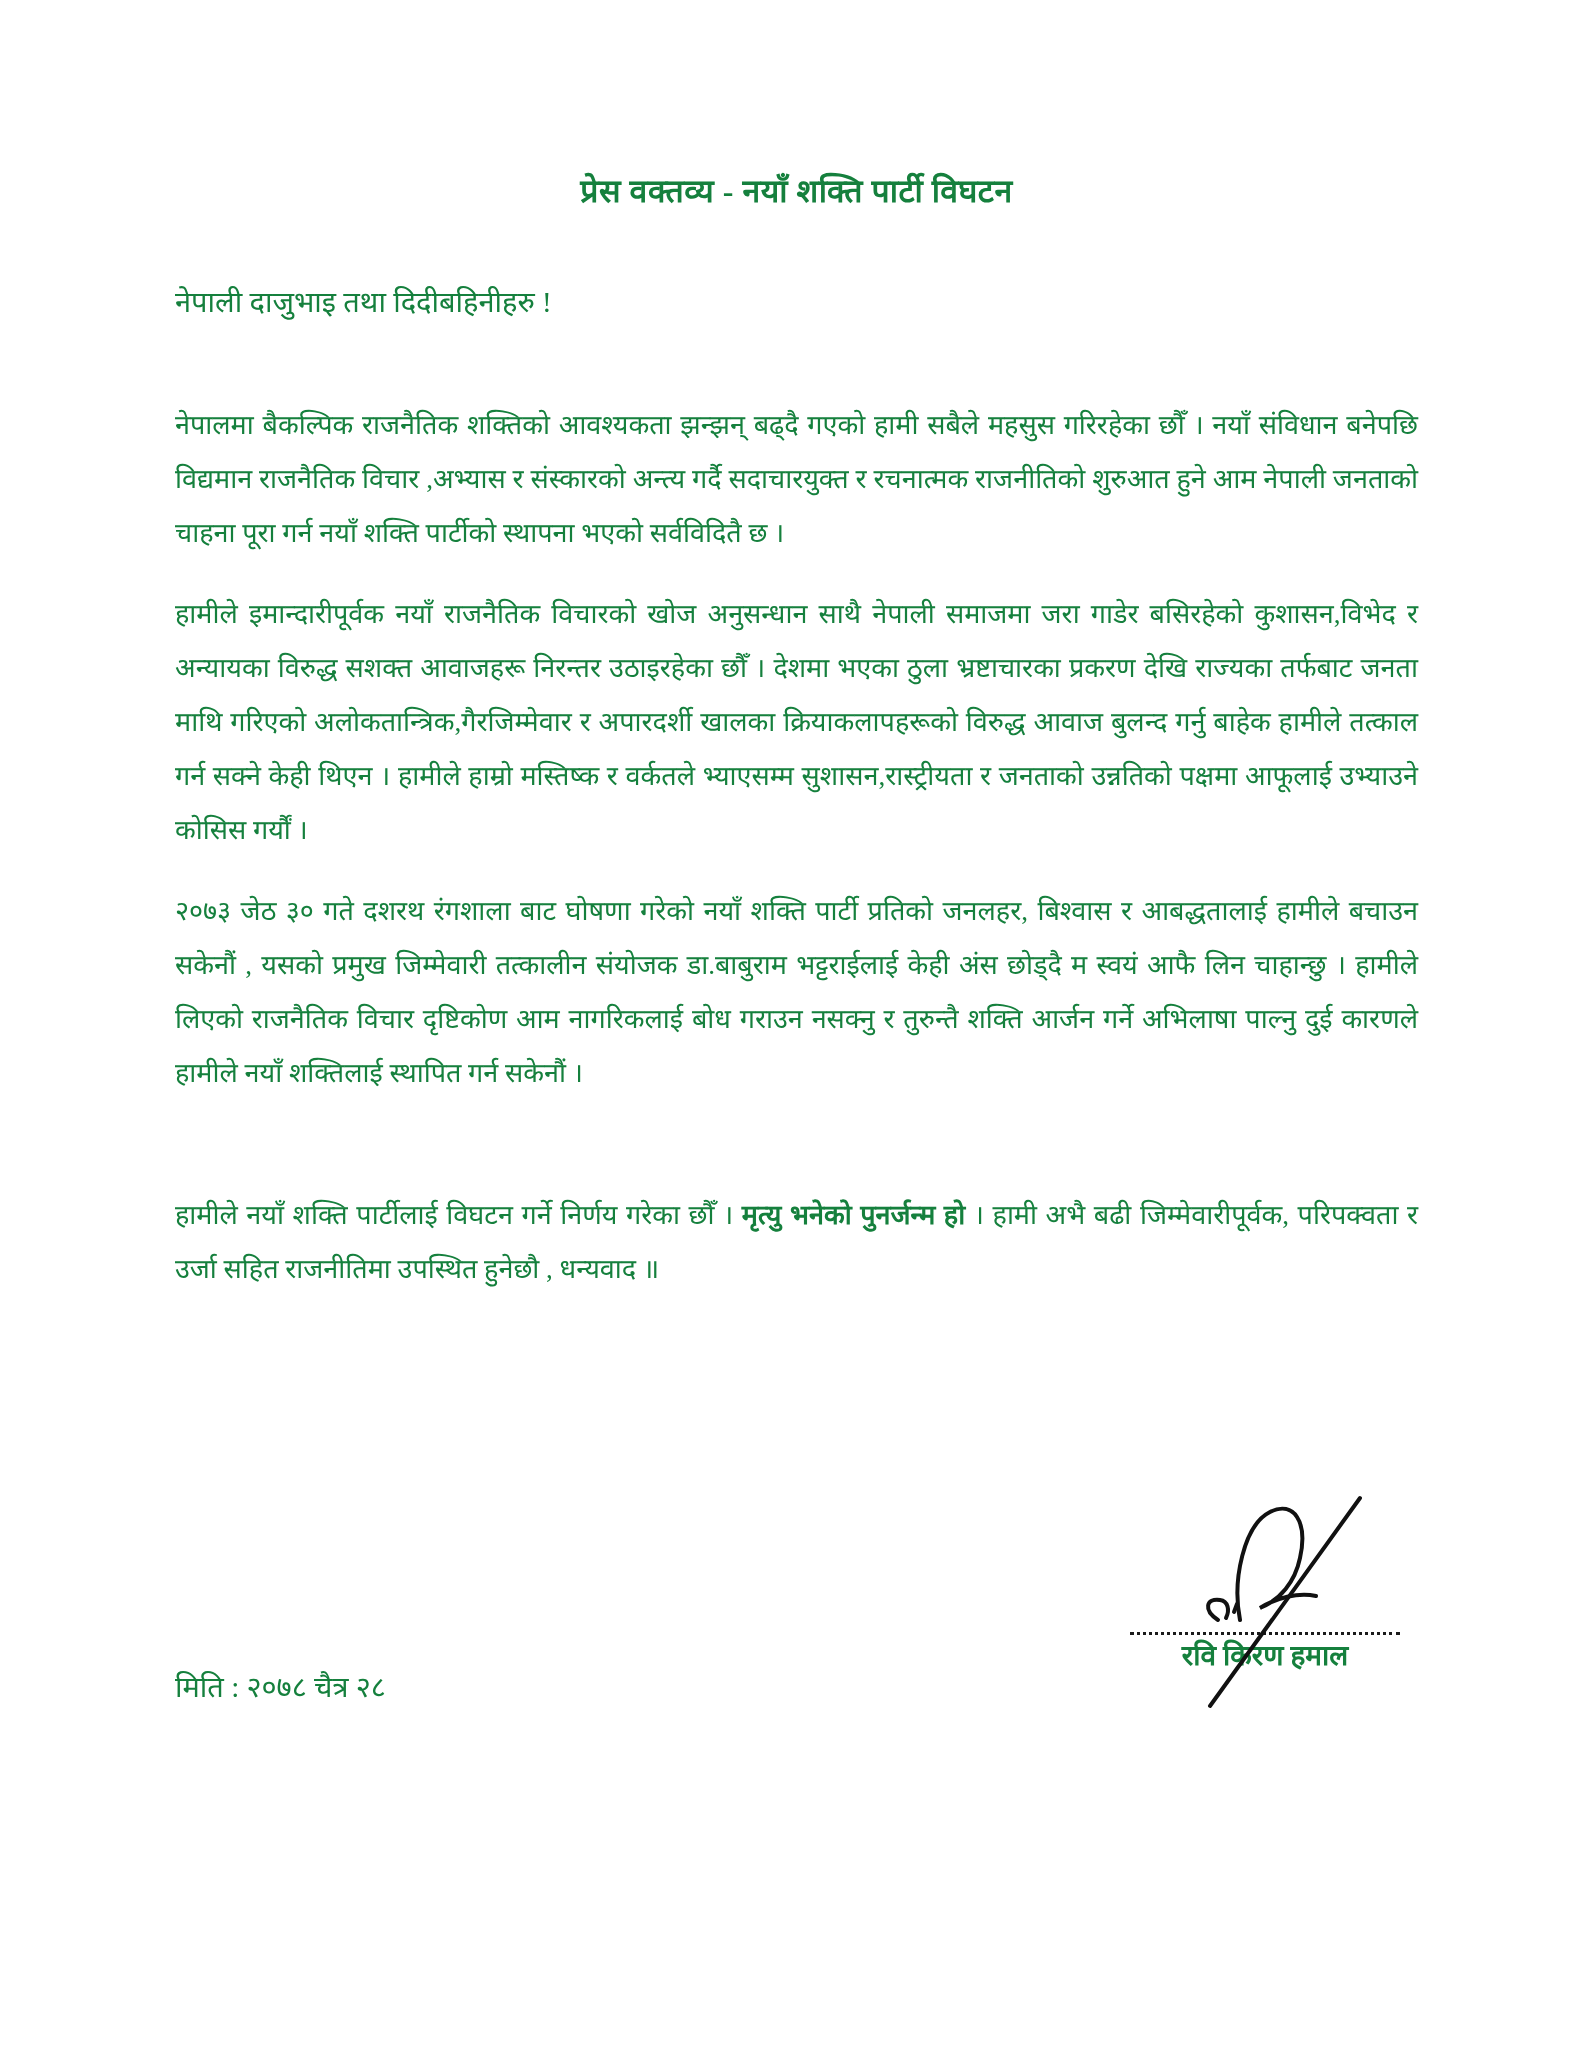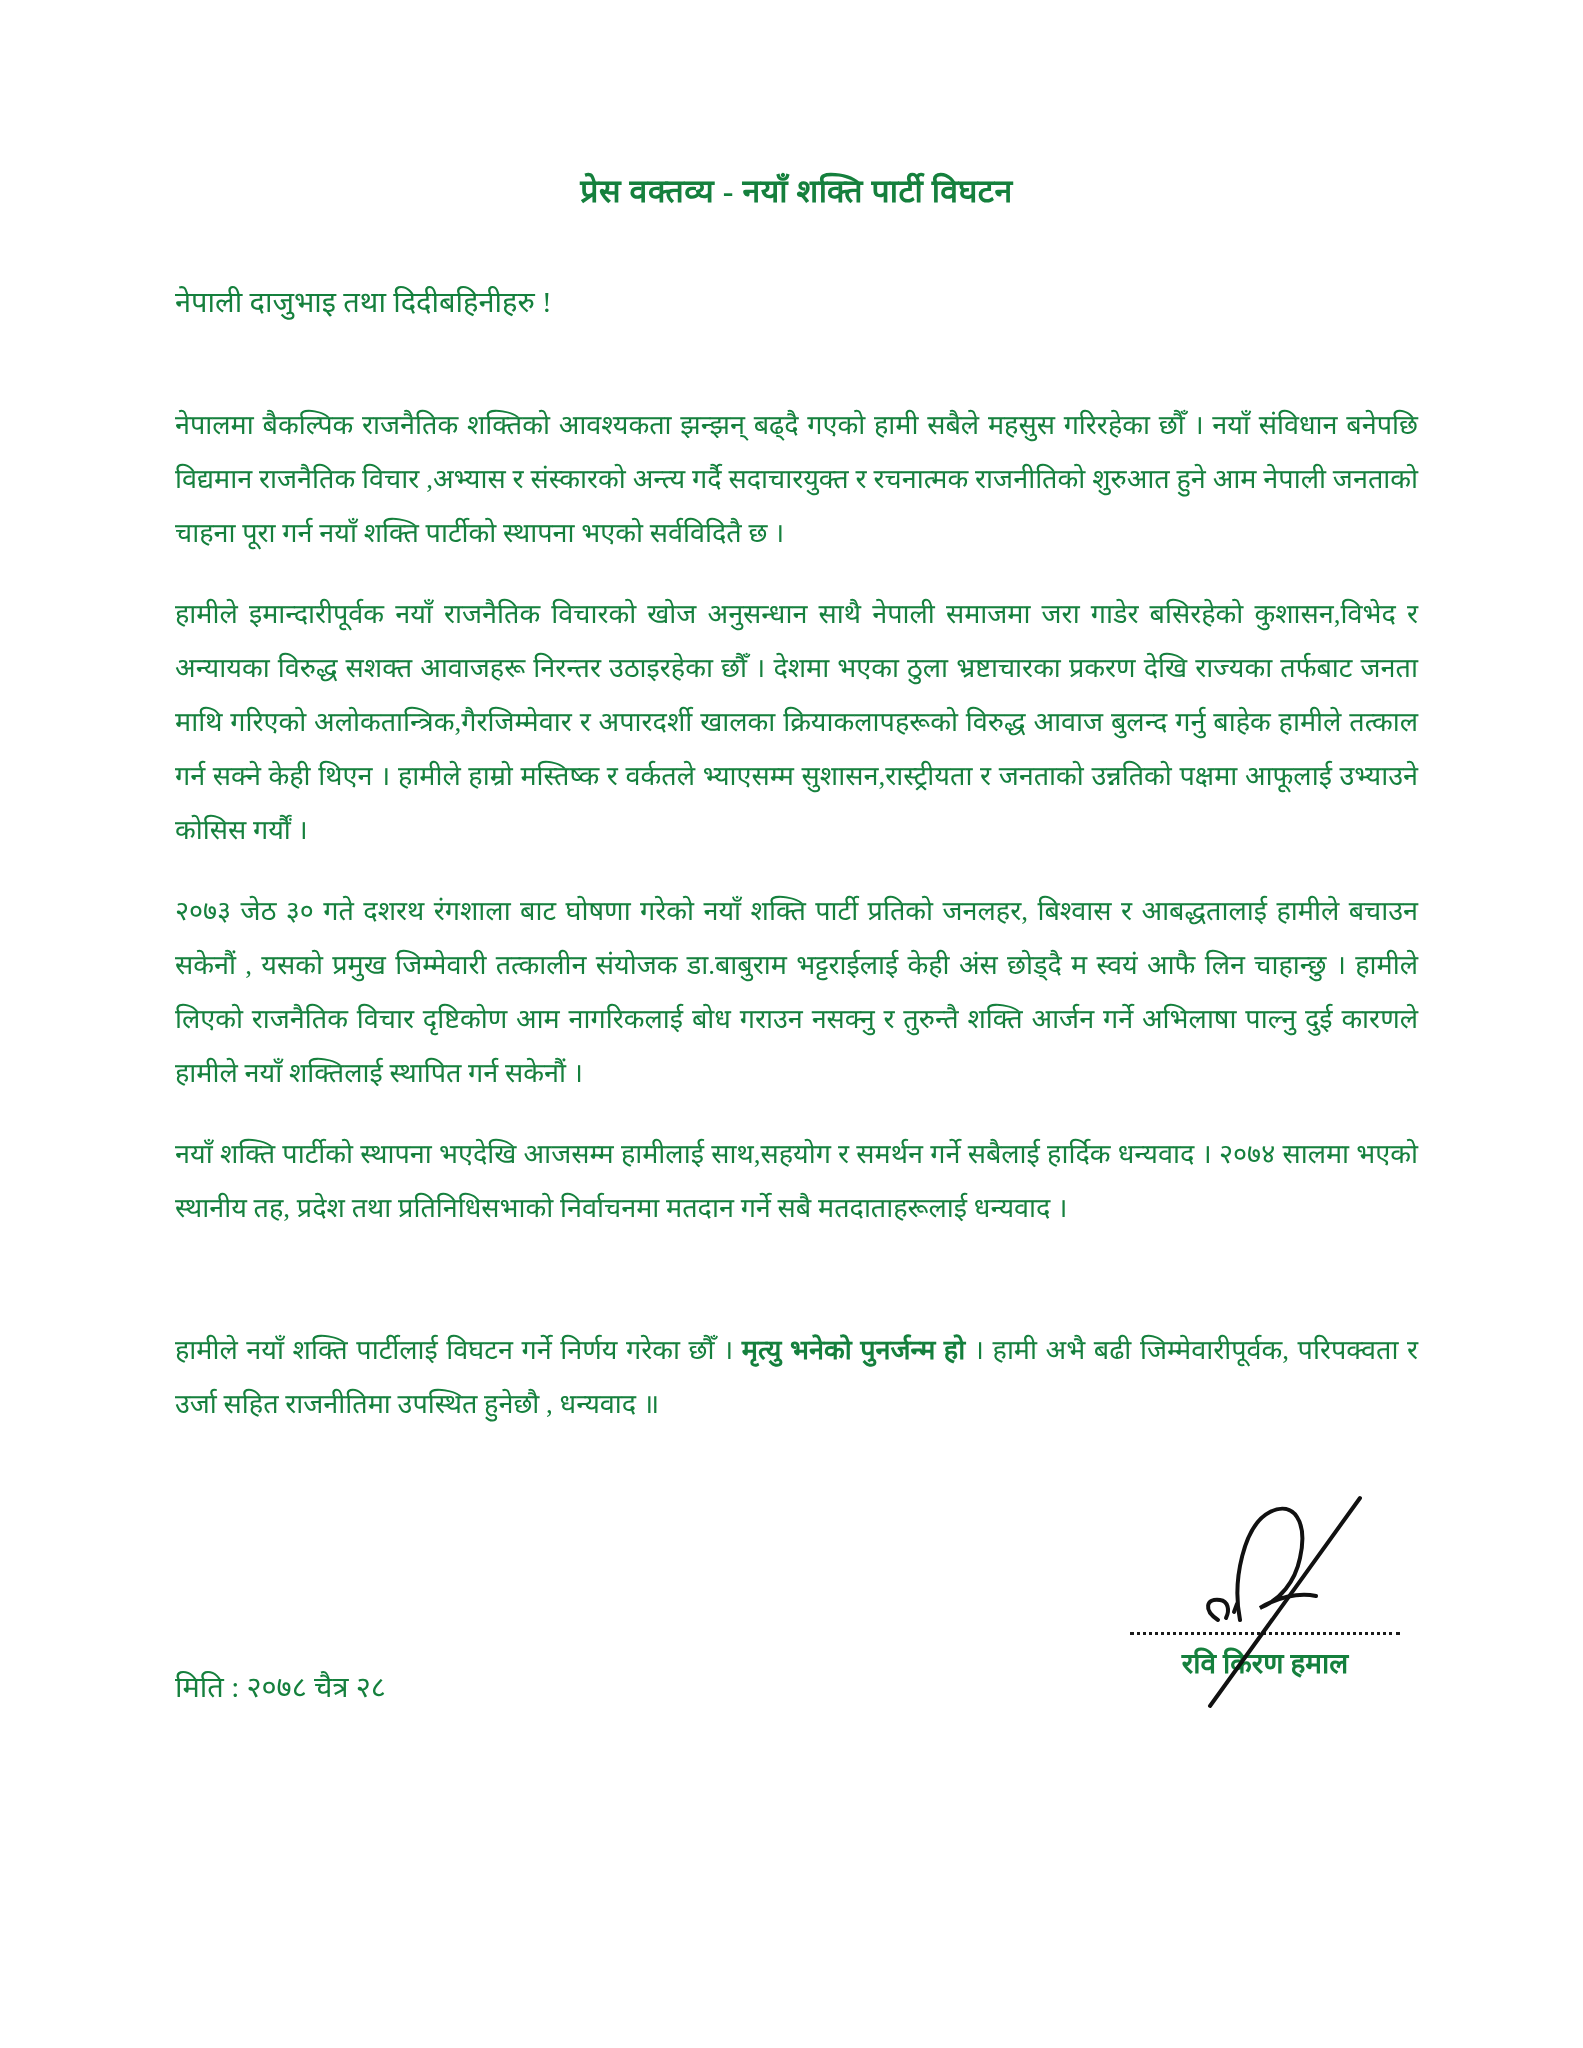--- a/index.html
+++ b/index.html
@@ -78,21 +78,21 @@
     height: 200px;
     overflow: visible;
     pointer-events: none;
   }
   .sig-line {
     margin-top: 104px;
     border-bottom: 3px dotted #1a1a1a;
     height: 0;
   }
   .sig-name {
-    margin-top: 8px;
+    margin-top: 0;
     font-size: 28px;
     font-weight: bold;
     white-space: nowrap;
   }
 </style>
 </head>
 <body>
 
 <div class="page">
   <div class="content">
@@ -100,21 +100,20 @@
     <div class="doc-title">प्रेस वक्तव्य  - नयाँ शक्ति पार्टी विघटन</div>
 
     <div class="salutation">नेपाली दाजुभाइ तथा दिदीबहिनीहरु !</div>
 
     <p class="para first">नेपालमा बैकल्पिक राजनैतिक शक्तिको आवश्यकता झन्झन् बढ्दै गएको हामी सबैले महसुस गरिरहेका छौँ । नयाँ संविधान बनेपछि विद्यमान  राजनैतिक विचार ,अभ्यास र संस्कारको अन्त्य गर्दै सदाचारयुक्त र रचनात्मक राजनीतिको शुरुआत हुने आम नेपाली जनताको चाहना पूरा गर्न नयाँ शक्ति पार्टीको स्थापना भएको सर्वविदितै छ ।</p>
 
     <p class="para">हामीले इमान्दारीपूर्वक नयाँ राजनैतिक विचारको खोज अनुसन्धान साथै  नेपाली समाजमा जरा गाडेर बसिरहेको कुशासन,विभेद र अन्यायका विरुद्ध सशक्त आवाजहरू निरन्तर उठाइरहेका छौँ । देशमा भएका ठुला भ्रष्टाचारका प्रकरण देखि राज्यका तर्फबाट जनता माथि गरिएको अलोकतान्त्रिक,गैरजिम्मेवार र अपारदर्शी खालका क्रियाकलापहरूको विरुद्ध आवाज बुलन्द गर्नु बाहेक हामीले तत्काल गर्न सक्ने  केही थिएन । हामीले हाम्रो  मस्तिष्क र वर्कतले भ्याएसम्म सुशासन,रास्ट्रीयता र जनताको उन्नतिको पक्षमा आफूलाई उभ्याउने कोसिस गर्यौं ।</p>
 
     <p class="para">२०७३ जेठ ३० गते दशरथ रंगशाला बाट घोषणा गरेको नयाँ शक्ति पार्टी प्रतिको जनलहर, बिश्वास र आबद्धतालाई हामीले बचाउन सकेनौं , यसको प्रमुख  जिम्मेवारी तत्कालीन संयोजक डा.बाबुराम भट्टराईलाई केही अंस छोड्दै म स्वयं आफै लिन चाहान्छु । हामीले लिएको राजनैतिक विचार दृष्टिकोण आम नागरिकलाई बोध गराउन नसक्नु र तुरुन्तै शक्ति आर्जन गर्ने अभिलाषा पाल्नु दुई कारणले हामीले नयाँ शक्तिलाई स्थापित गर्न सकेनौं ।</p>
 
-    <p class="para">नयाँ शक्ति पार्टीको स्थापना भएदेखि आजसम्म हामीलाई साथ,सहयोग र समर्थन गर्ने सबैलाई हार्दिक धन्यवाद । २०७४ सालमा भएको स्थानीय तह, प्रदेश तथा प्रतिनिधिसभाको निर्वाचनमा मतदान गर्ने सबै मतदाताहरूलाई धन्यवाद ।</p>
 
     <p class="para final"><span>हामीले नयाँ शक्ति पार्टीलाई विघटन गर्ने निर्णय गरेका छौँ । </span><span class="bold-inline">मृत्यु भनेको पुनर्जन्म हो</span><span> । हामी अभै बढी जिम्मेवारीपूर्वक, परिपक्वता र उर्जा सहित राजनीतिमा उपस्थित हुनेछौ , धन्यवाद ॥</span></p>
   </div>
 
   <div class="footer-row">
 
     <div class="date-line">मिति : २०७८ चैत्र २८</div>
 
     <div class="sig-block">
       <svg class="sig-art" viewBox="0 0 250 200" xmlns="http://www.w3.org/2000/svg">

